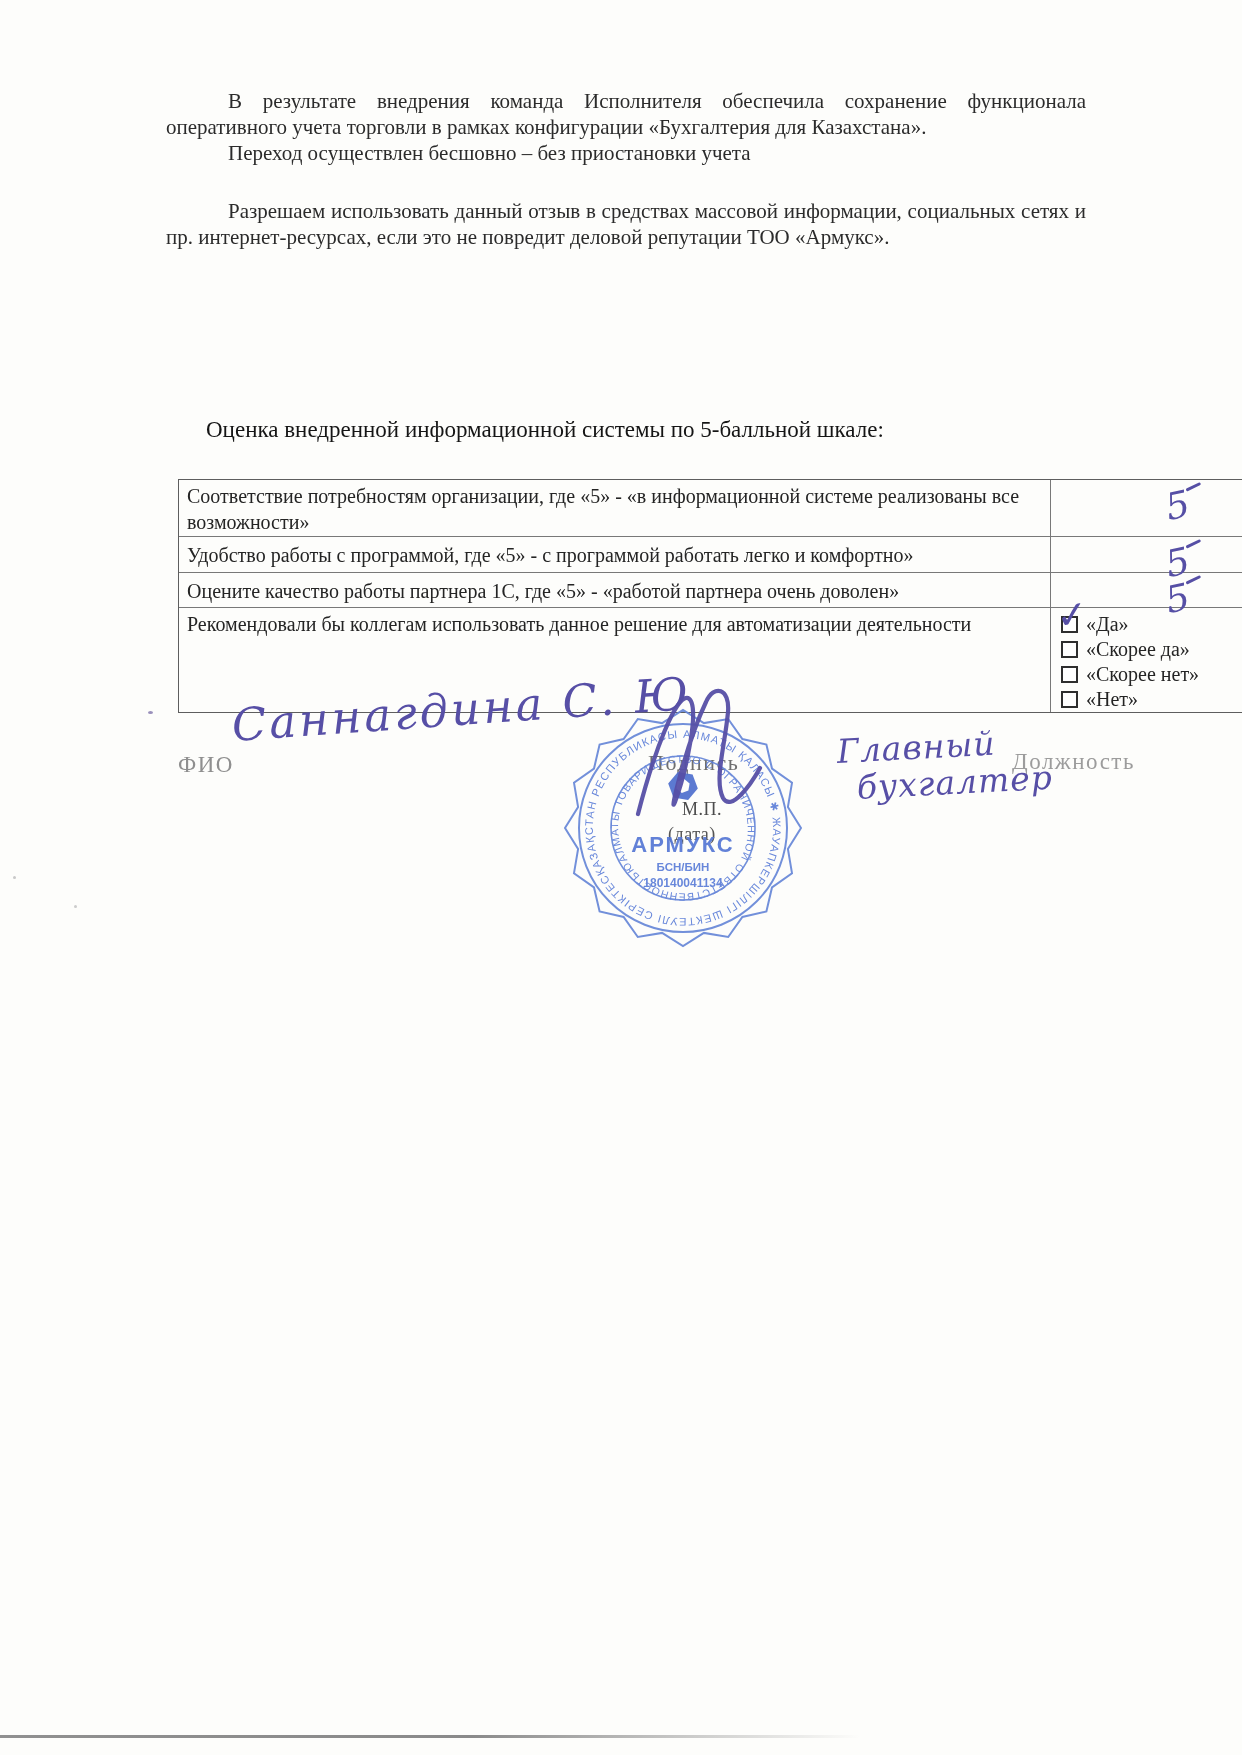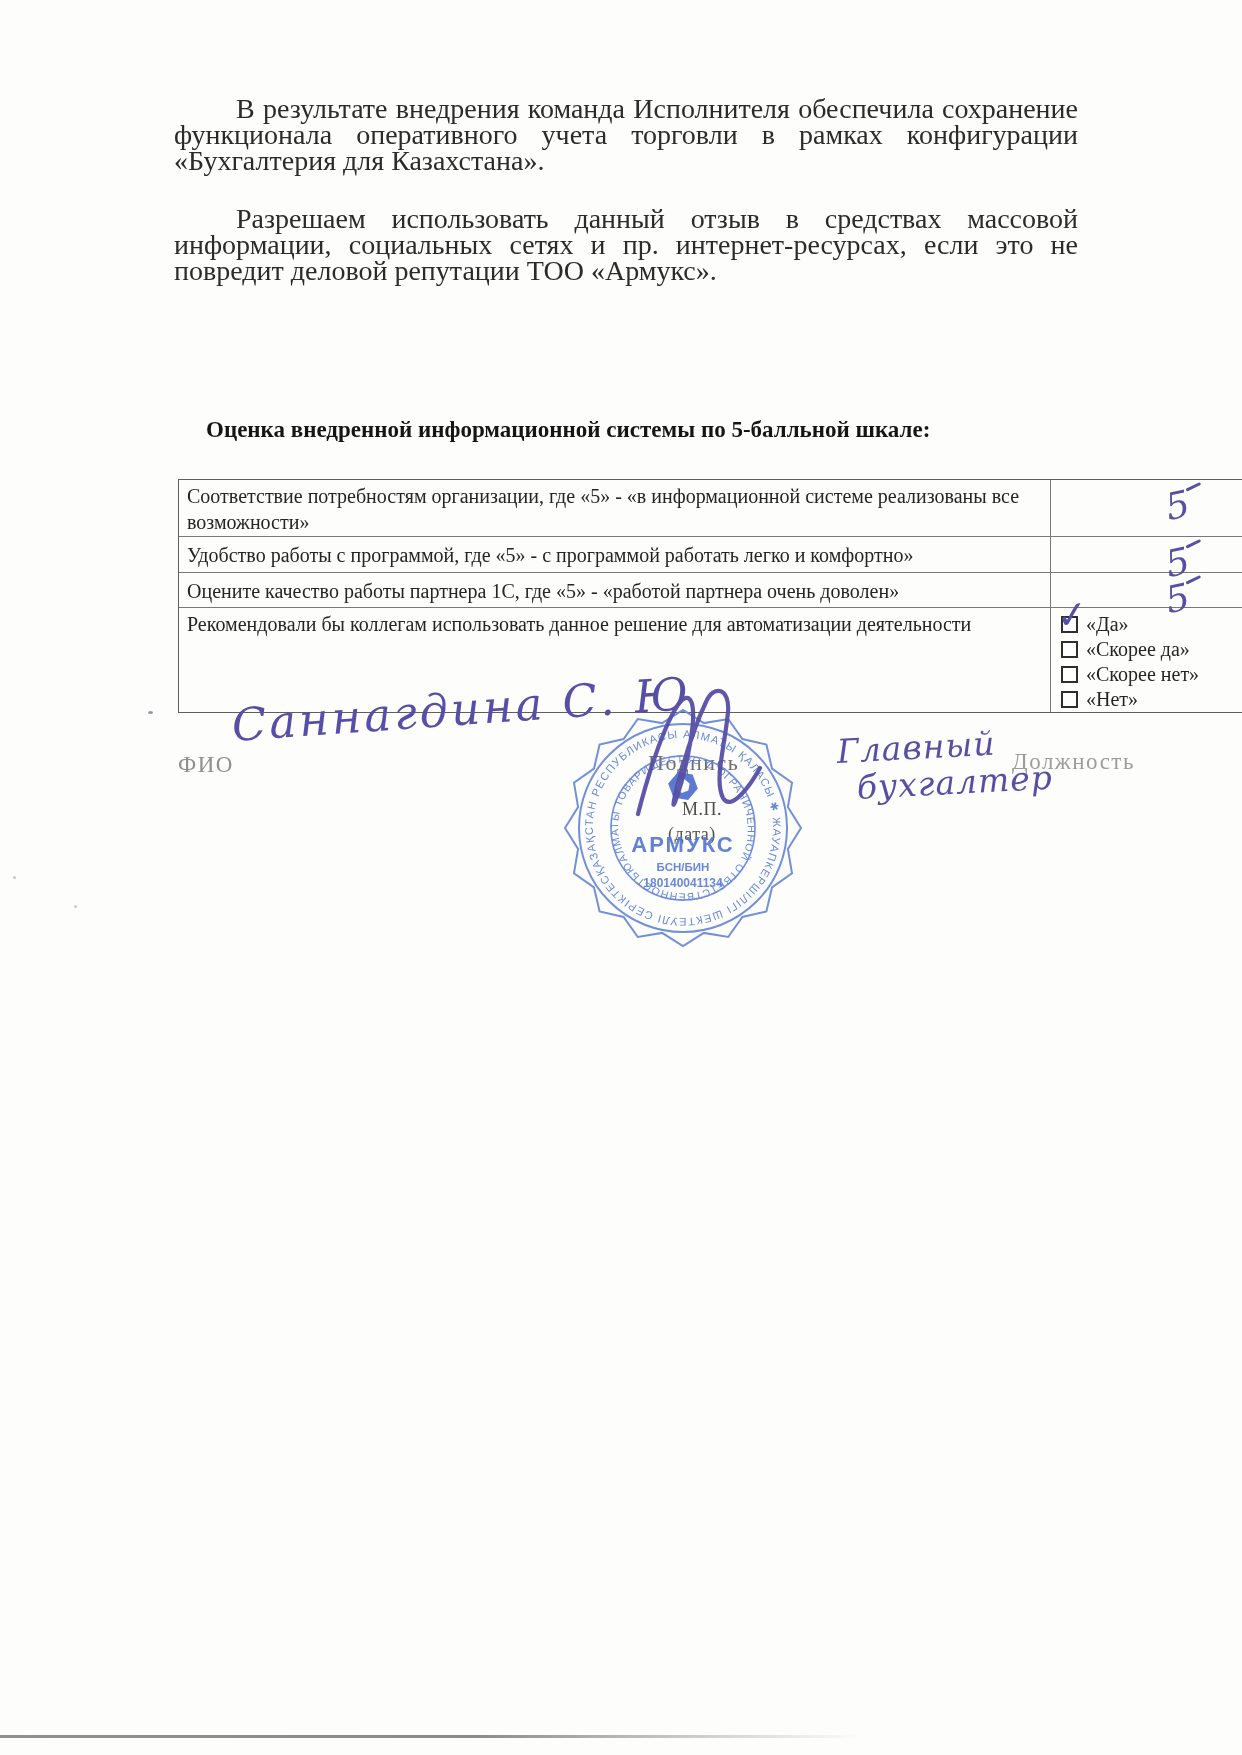--- a/index.html
+++ b/index.html
@@ -4,28 +4,28 @@
 <style>
   html,body{margin:0;padding:0;background:#e8e8e8;}
   .page{
     position:relative; width:1242px; height:1755px; margin:0 auto;
     background:#fdfdfb; overflow:hidden;
     font-family:"Liberation Serif","DejaVu Serif",serif; color:#2b2b2b;
   }
   
   .textblock{position:absolute; left:166px; top:88px; width:920px;}
   .textblock p{
-    margin:8px; text-indent:62px; text-align:justify;
-    font-size:28px; line-height:26px; color:#2b2b2b;
+    margin:0; text-indent:62px; text-align:justify;
+    font-size:21px; line-height:26px; color:#2b2b2b;
   }
   .textblock p.noj{text-align:left;}
   .textblock p.gap{margin-top:32px;}
   .heading{
     position:absolute; left:166px; top:417px; width:940px;
-    text-indent:40px; font-size:23px; font-weight:bold; color:#151515;
+    text-indent:40px; font-size:23px; font-weight:normal; color:#151515;
   }
   
   .rtable{
     position:absolute; left:178px; top:455px; width:1127px;
     border:1px solid #5e5e5e; background:transparent; box-sizing:border-box;margin-top:24px;
   }
   .tr{display:flex; border-bottom:1px solid #787878; box-sizing:border-box;}
   .tr:last-child{border-bottom:none;}
   .tr.r1{height:57px;} .tr.r2{height:36px;} .tr.r3{height:35px;justify-content:flex-end;} .tr.r4{height:104px;}
   .td{box-sizing:border-box;}
@@ -85,20 +85,21 @@
   .st-company{font-family:"Liberation Sans",sans-serif; font-weight:bold; fill:#5577d5; letter-spacing:2px;}
   .st-small{font-family:"Liberation Sans",sans-serif; font-weight:bold; fill:#5c7ed8;}
 </style>
 </head>
 <body>
 
 <div class="page">
 
   <div class="textblock">
     <p>В результате внедрения команда Исполнителя обеспечила сохранение функционала оперативного учета торговли в рамках конфигурации «Бухгалтерия для Казахстана».</p>
+    <p class="noj">Переход осуществлен бесшовно – без приостановки учета</p>
     <p class="gap">Разрешаем использовать данный отзыв в средствах массовой информации, социальных сетях и пр. интернет-ресурсах, если это не повредит деловой репутации ТОО «Армукс».</p>
   </div>
 
   <div class="heading">Оценка внедренной информационной системы по 5-балльной шкале:</div>
 
   <div class="rtable">
     <div class="tr r1">
       <div class="td crit">Соответствие потребностям организации, где «5» - «в информационной системе реализованы все возможности»</div>
       <div class="td scorecell">
         <span class="five"><span class="fg">5</span><span class="dash"></span></span>

